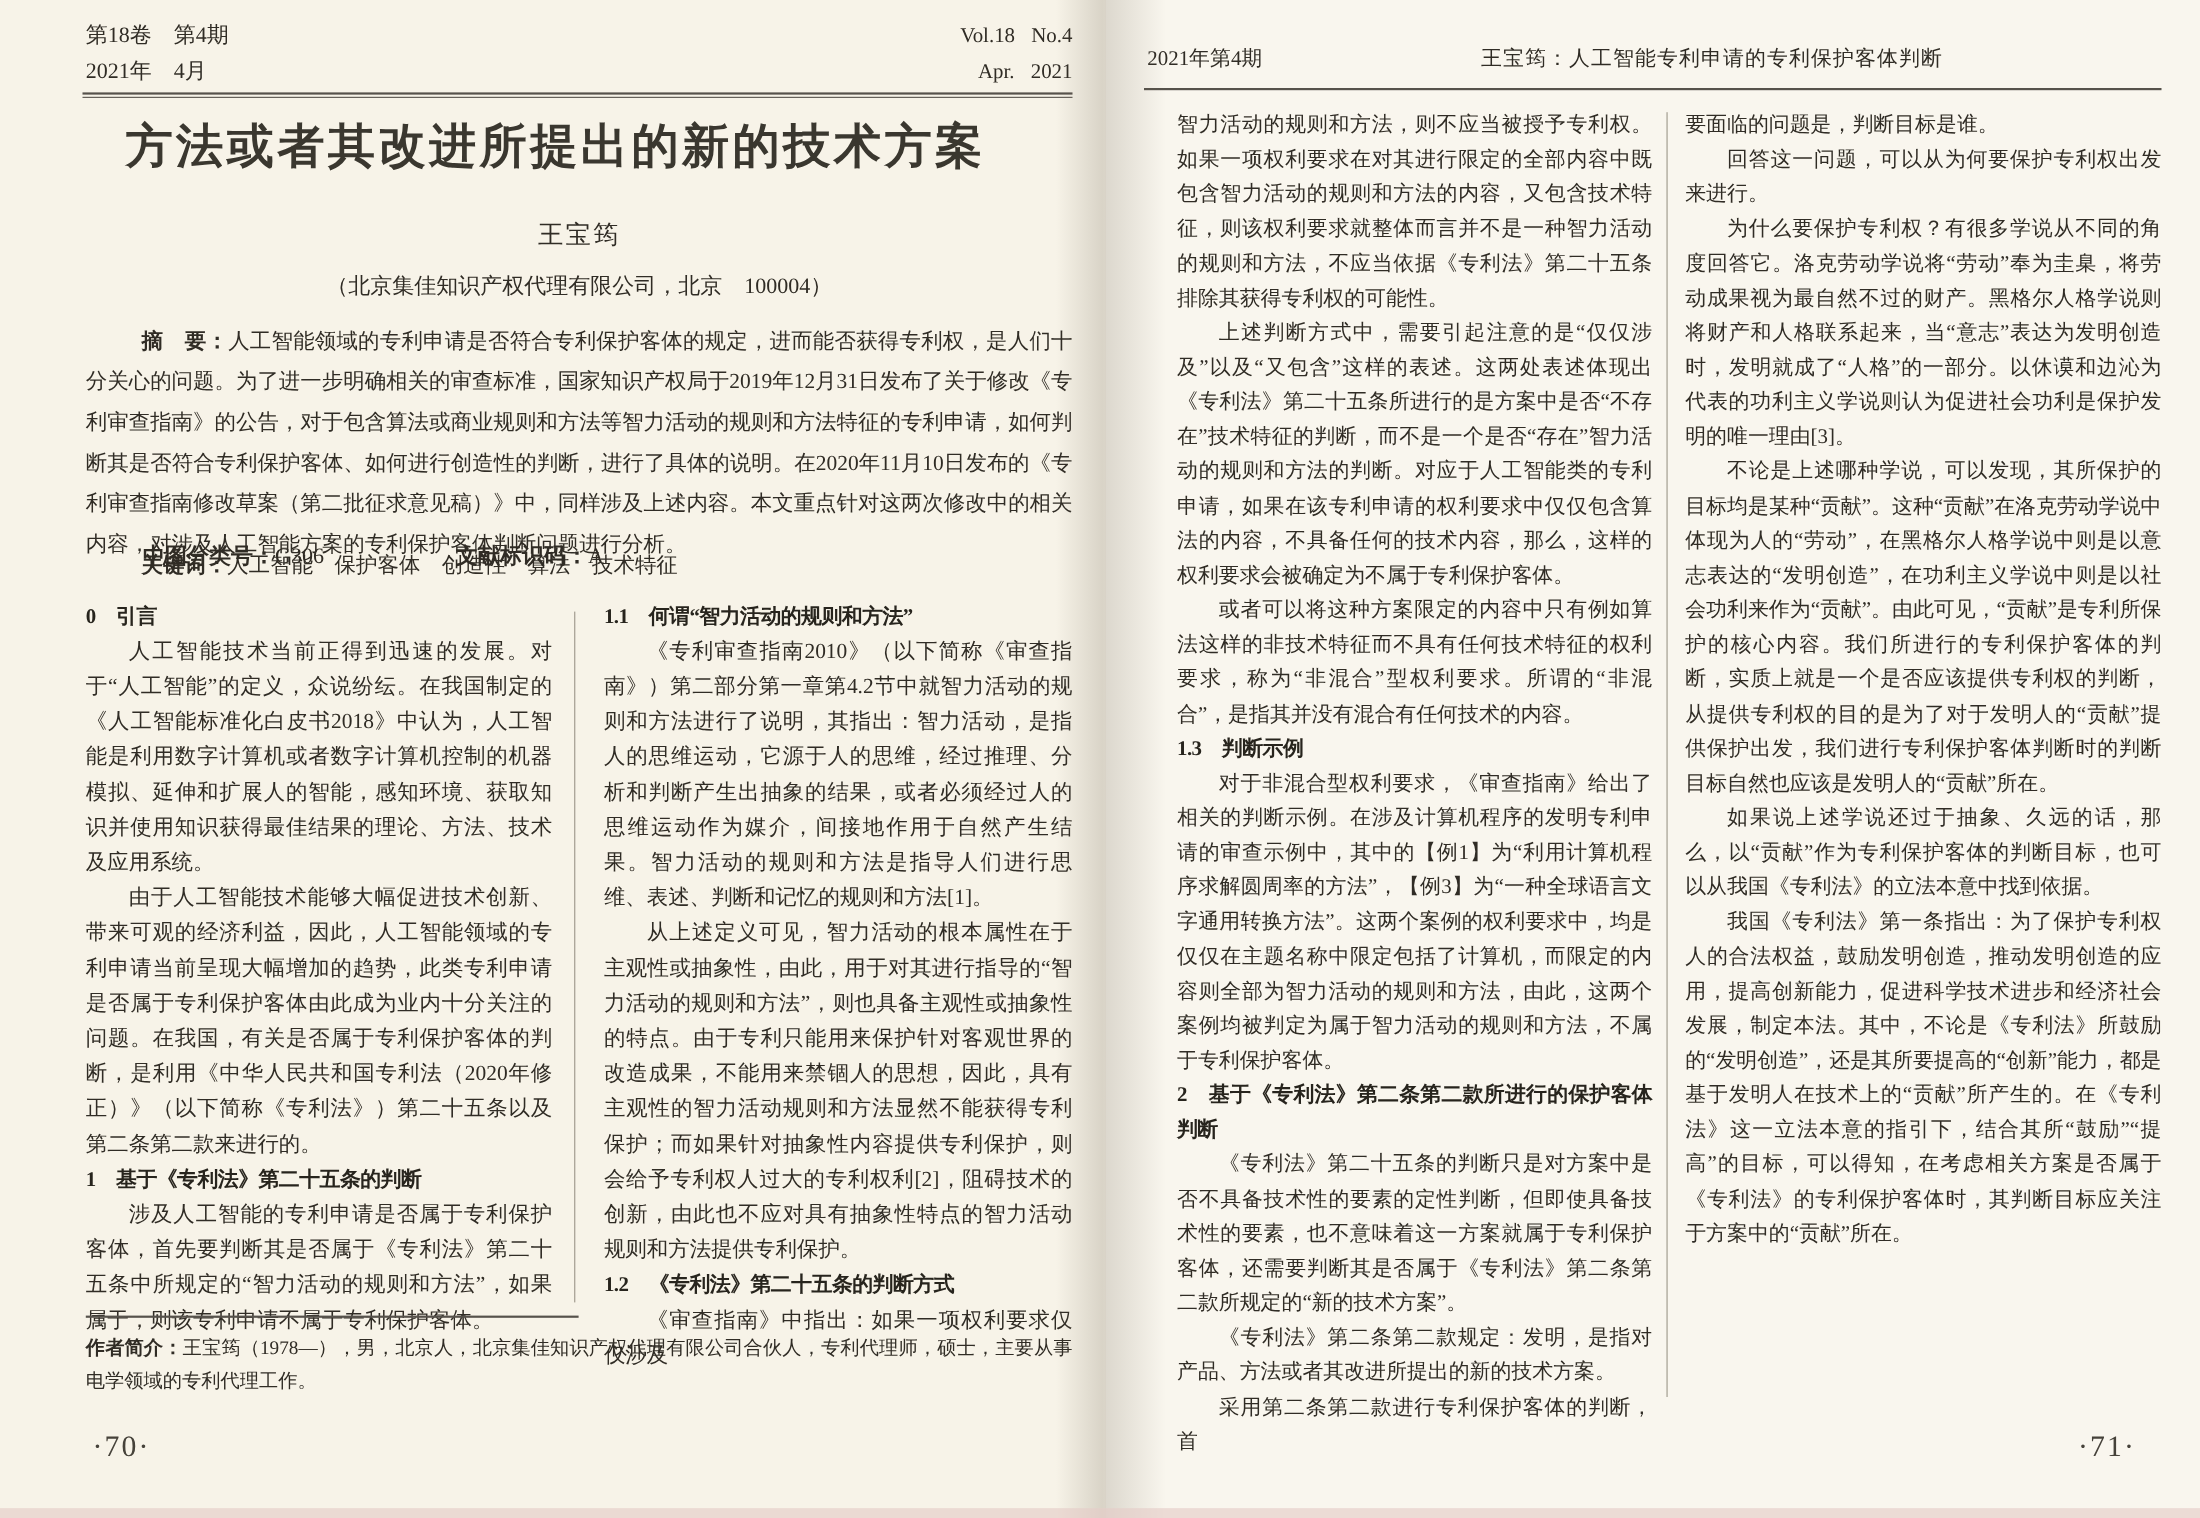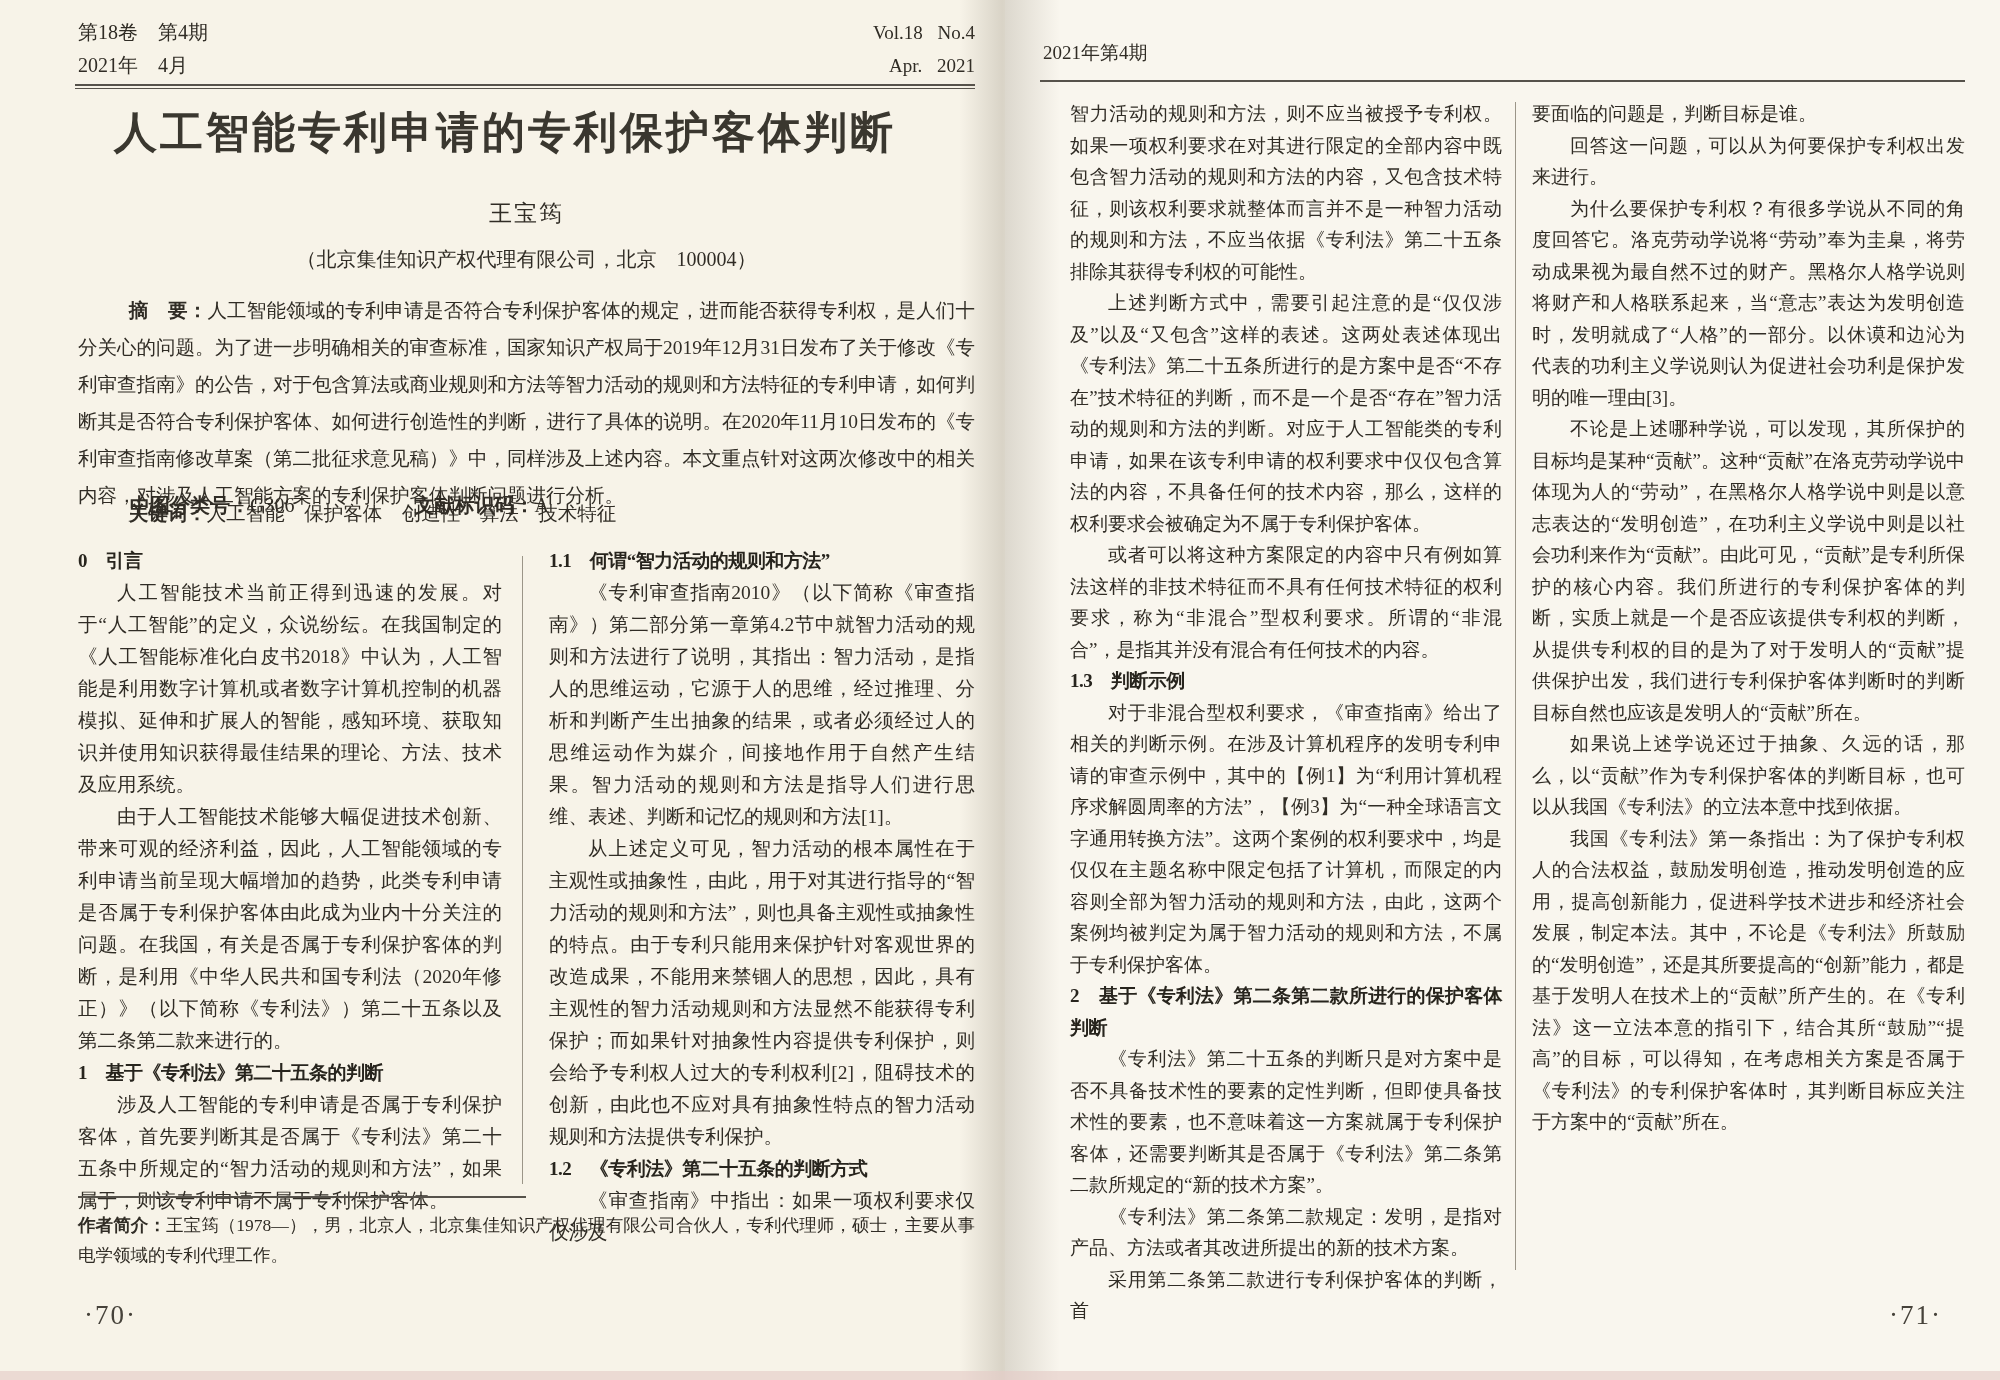--- a/index.html
+++ b/index.html
@@ -74,21 +74,21 @@
         <div>2021年　4月</div>
       </div>
       <div class="hdr-right">
         <div>Vol.18 No.4</div>
         <div>Apr. 2021</div>
       </div>
     </div>
 
     <div class="lp-rule"></div>
 
-    <div class="lp-title">人工智能专利申请的专利保护客体判断</div>
+    <div class="lp-title">方法或者其改进所提出的新的技术方案</div>
     <div class="lp-author">王宝筠</div>
     <div class="lp-affil">（北京集佳知识产权代理有限公司，北京　100004）</div>
 
     <div class="lp-abstract">
       <b class="lbl">摘　要：</b><span>人工智能领域的专利申请是否符合专利保护客体的规定，进而能否获得专利权，是人们十分关心的问题。为了进一步明确相关的审查标准，国家知识产权局于2019年12月31日发布了关于修改《专利审查指南》的公告，对于包含算法或商业规则和方法等智力活动的规则和方法特征的专利申请，如何判断其是否符合专利保护客体、如何进行创造性的判断，进行了具体的说明。在2020年11月10日发布的《专利审查指南修改草案（第二批征求意见稿）》中，同样涉及上述内容。本文重点针对这两次修改中的相关内容，对涉及人工智能方案的专利保护客体判断问题进行分析。</span>
     </div>
 
     <div class="lp-keywords">
       <b class="lbl">关键词：</b><span>人工智能　保护客体　创造性　算法　技术特征</span>
     </div>
@@ -118,20 +118,21 @@
       <b class="lbl">作者简介：</b><span>王宝筠（1978—），男，北京人，北京集佳知识产权代理有限公司合伙人，专利代理师，硕士，主要从事电学领域的专利代理工作。</span>
     </div>
 
     <div class="page-num lp-num">·70·</div>
   </div>
 
   <div class="page page-right">
 
     <div class="rp-header">
       <div class="rp-issue">2021年第4期</div>
+      <div class="rp-running">王宝筠：人工智能专利申请的专利保护客体判断</div>
     </div>
     <div class="rp-rule"></div>
 
     <div class="col rp-col1">
         <div class="para cont">智力活动的规则和方法，则不应当被授予专利权。如果一项权利要求在对其进行限定的全部内容中既包含智力活动的规则和方法的内容，又包含技术特征，则该权利要求就整体而言并不是一种智力活动的规则和方法，不应当依据《专利法》第二十五条排除其获得专利权的可能性。</div>
         <div class="para">上述判断方式中，需要引起注意的是“仅仅涉及”以及“又包含”这样的表述。这两处表述体现出《专利法》第二十五条所进行的是方案中是否“不存在”技术特征的判断，而不是一个是否“存在”智力活动的规则和方法的判断。对应于人工智能类的专利申请，如果在该专利申请的权利要求中仅仅包含算法的内容，不具备任何的技术内容，那么，这样的权利要求会被确定为不属于专利保护客体。</div>
         <div class="para">或者可以将这种方案限定的内容中只有例如算法这样的非技术特征而不具有任何技术特征的权利要求，称为“非混合”型权利要求。所谓的“非混合”，是指其并没有混合有任何技术的内容。</div>
         <div class="sec-h">1.3　判断示例</div>
         <div class="para">对于非混合型权利要求，《审查指南》给出了相关的判断示例。在涉及计算机程序的发明专利申请的审查示例中，其中的【例1】为“利用计算机程序求解圆周率的方法”，【例3】为“一种全球语言文字通用转换方法”。这两个案例的权利要求中，均是仅仅在主题名称中限定包括了计算机，而限定的内容则全部为智力活动的规则和方法，由此，这两个案例均被判定为属于智力活动的规则和方法，不属于专利保护客体。</div>
         <div class="sec-h">2　基于《专利法》第二条第二款所进行的保护客体判断</div>

